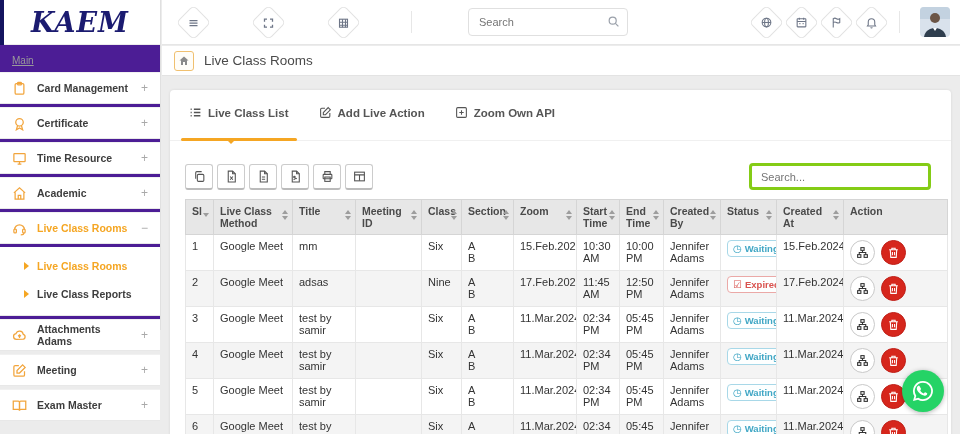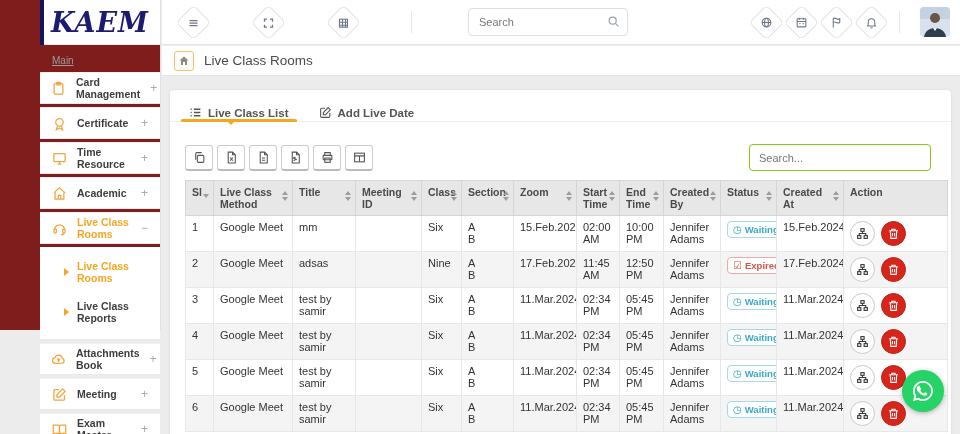--- a/index.html
+++ b/index.html
@@ -5,21 +5,21 @@
   * { margin:0; padding:0; box-sizing:border-box; }
   html,body { width:960px; height:434px; }
   body {
     position:relative; overflow:hidden; background:#ececec;
     font-family:"Liberation Sans","DejaVu Sans",sans-serif;
   }
   svg { display:block; }
 
   
   .sidebar { position:absolute; left:0; top:0; width:161px; height:330px;
-    background:#7f1d1d; border-right:1px solid #e0e0e0;padding-left:40px; }
+    background:#4c1d95; border-right:1px solid #e0e0e0; }
   .logo-bar { height:45px; background:#fff; border-bottom:1px solid #ececec;
     display:flex; align-items:center; justify-content:center; position:relative; }
   .logo-bar::before { content:""; position:absolute; left:0; top:0; width:4px; height:45px; background:#14145f; }
   .logo-text { font-family:"DejaVu Serif","Liberation Serif",serif; font-style:italic; font-weight:bold;
     font-size:27px; color:#1b1b70; letter-spacing:1px; }
   .main-label { font-size:10px; color:#9a9a9a; padding:10px 0 6px 12px;text-decoration:underline; }
   .menu-item { height:32px; background:#fff; border-top:1px solid #f1f1f1; border-bottom:1px solid #e8e8e8;
     margin-bottom:3px; display:flex; align-items:center; padding:0 12px 0 11px; gap:10px; cursor:pointer; }
   .mi-icon { color:#f2a53c; display:flex; width:16px; justify-content:center; }
   .mi-label { flex:1; font-size:10.5px; font-weight:bold; color:#3d3d3d; }
@@ -52,33 +52,33 @@
     border-bottom:1px solid #e3e3e3; display:flex; align-items:center; }
   .bc-home { width:20px; height:20px; border:1px solid #f0c070; border-radius:3px; background:#fffdf8;
     display:flex; align-items:center; justify-content:center; color:#7a7a7a; margin:0 10px 0 12px; cursor:pointer; }
   .bc-title { font-size:13.5px; color:#4a4a4a; }
 
   
   .card { position:absolute; left:170px; top:90px; width:781px; height:360px; background:#fff;
     border-radius:4px; box-shadow:0 0 3px rgba(0,0,0,.09); }
   .tabs { display:flex; gap:30px; padding:16px 0 0 19px; border-bottom:1px solid #f0f0f0; }
   .tab { display:flex; align-items:center; gap:6px; font-size:11.5px; font-weight:bold; color:#555;
-    padding-bottom:2px; position:relative; cursor:pointer; }
+    padding-bottom:21px; position:relative; cursor:pointer; }
   .tab .t-ico { color:#555; display:flex; }
   .tab.active::after { content:""; position:absolute; left:-8px; right:-8px; bottom:-1px; height:3px;
     background:#f5a623; border-radius:2px; }
   .tab.active::before { content:""; position:absolute; bottom:-8px; left:38%;
     border:4px solid transparent; border-top-color:#f5a623; }
 
   .toolbar { display:flex; align-items:center; margin:22px 20px 0 15px; height:27px; }
   .tbtn { width:28px; height:26px; border:1px solid #ccc; border-bottom:2px solid #bbb; background:#fff;
     border-radius:3px; margin-right:4px; display:flex; align-items:center; justify-content:center;
     color:#555; cursor:pointer; }
   .dt-search { margin-left:auto; }
-  .dt-search input { width:182px; height:27px; border:1px solid #84cc16; border-radius:4px; padding:0 9px;
+  .dt-search input { width:182px; height:27px; border:3px solid #84cc16; border-radius:4px; padding:0 9px;
     font-size:11px; color:#666; outline:none; font-family:"Liberation Sans",sans-serif; }
 
   
   table.dt { border-collapse:collapse; table-layout:fixed; margin:9px 4px 0 15px; width:762px; font-size:11px; }
   .dt thead th { background:#e7e7e7; border:1px solid #d5d5d5; padding:5px 12px 5px 6px; text-align:left;
     font-size:10.5px; color:#4a4a4a; vertical-align:top; position:relative; height:35px; cursor:pointer; }
   .dt tbody td { border:1px solid #e7e7e7; padding:5px 4px 5px 6px; color:#333; vertical-align:top;
     background:#fff; height:36px; overflow:hidden; }
   .dt tbody tr:nth-child(even) td { background:#f4f4f4; }
   .pre { white-space:pre-line; }
@@ -179,21 +179,21 @@
       <span>Live Class Reports</span>
     </div>
   </div>
   <div class="menu-item">
     <span class="mi-icon">
         <svg width="15" height="15" viewBox="0 0 24 24" fill="none" stroke="currentColor" stroke-width="2">
           <path d="M7 18a4.5 4.5 0 01-.6-8.96 6 6 0 0111.6 1.1A4 4 0 0117 18H7z"></path>
           <path d="M12 16v-5M9.8 13.2L12 11l2.2 2.2"></path>
         </svg>
       </span>
-    <span class="mi-label">Attachments Book</span>
+    <span class="mi-label">Attachments Adams</span>
     <span class="mi-exp">+</span>
   </div>
   <div class="menu-item">
     <span class="mi-icon">
         <svg width="15" height="15" viewBox="0 0 24 24" fill="none" stroke="currentColor" stroke-width="2">
           <path d="M20 13v6a2 2 0 01-2 2H5a2 2 0 01-2-2V6a2 2 0 012-2h6"></path>
           <path d="M17 3l4 4-9 9h-4v-4z"></path>
         </svg>
       </span>
     <span class="mi-label">Meeting</span>
@@ -312,21 +312,30 @@
         </span>
       <span>Live Class List</span>
     </div>
     <div class="tab">
       <span class="t-ico">
           <svg width="13" height="13" viewBox="0 0 24 24" fill="none" stroke="currentColor" stroke-width="2">
             <path d="M20 13v6a2 2 0 01-2 2H5a2 2 0 01-2-2V6a2 2 0 012-2h6"></path>
             <path d="M17 3l4 4-9 9h-4v-4z"></path>
           </svg>
         </span>
-      <span>Add Live Date</span>
+      <span>Add Live Action</span>
+    </div>
+    <div class="tab">
+      <span class="t-ico">
+          <svg width="13" height="13" viewBox="0 0 24 24" fill="none" stroke="currentColor" stroke-width="2">
+            <rect x="3" y="3" width="18" height="18" rx="2"></rect>
+            <path d="M12 8v8M8 12h8"></path>
+          </svg>
+        </span>
+      <span>Zoom Own API</span>
     </div>
   </div>
 
   <div class="toolbar">
     <span class="tbtn">
         <svg width="13" height="13" viewBox="0 0 24 24" fill="none" stroke="currentColor" stroke-width="2">
           <rect x="8" y="8" width="12" height="13" rx="2"></rect>
           <path d="M5 16V5a2 2 0 012-2h9"></path>
         </svg>
       </span>
@@ -442,21 +451,21 @@
 
       <tr>
         <td>1</td>
         <td>Google Meet</td>
         <td>mm</td>
         <td></td>
         <td>Six</td>
         <td class="pre">A
 B</td>
         <td>15.Feb.2024</td>
-        <td>02:00 AM</td>
+        <td>10:30 AM</td>
         <td>10:00 PM</td>
         <td>Jennifer Adams</td>
         <td><span class="badge waiting">
               <span>Waiting</span>
             </span></td>
         <td>15.Feb.2024</td>
         <td class="action-cell"><span class="act sitemap">
               <svg width="13" height="13" viewBox="0 0 24 24" fill="none" stroke="currentColor" stroke-width="2">
                 <rect x="9" y="3" width="6" height="5"></rect>
                 <rect x="3" y="16" width="6" height="5"></rect>

